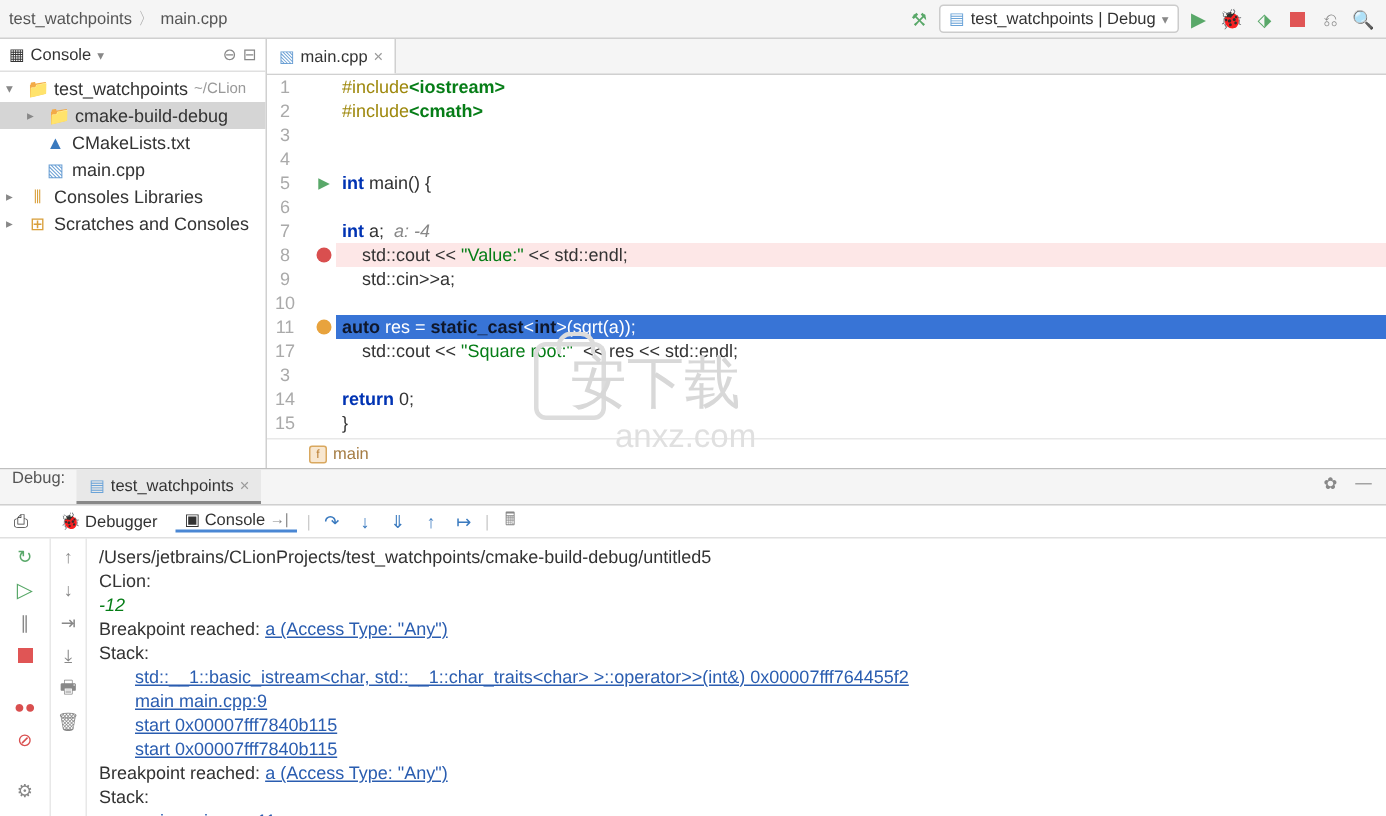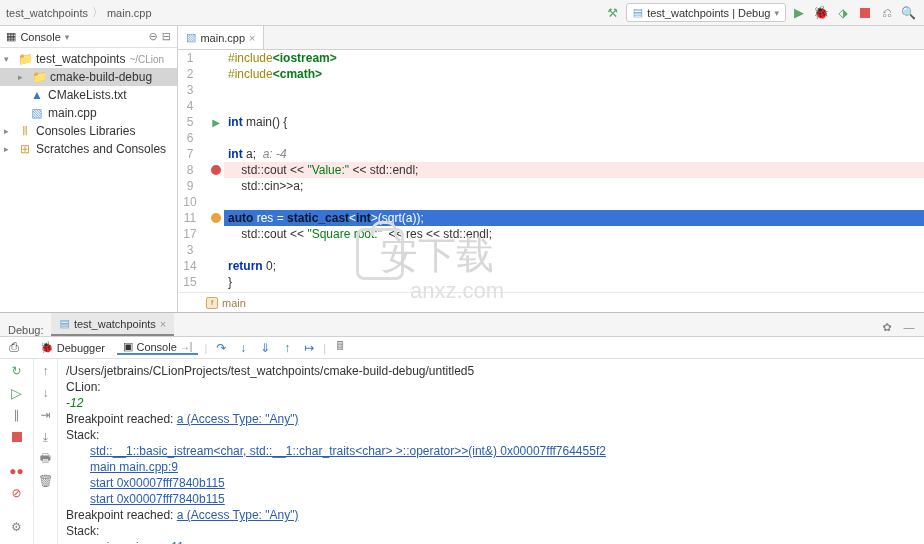--- a/index.html
+++ b/index.html
@@ -42,21 +42,21 @@
 .str { color: #067d17; }
 .inc { color: #9e880d; }
 .incdir { color: #067d17; font-weight: bold; }
 .comment { color: #888; font-style: italic; }
 .hl-line { background: #3874d6; color: #fff; }
 .hl-line .kw, .hl-line .str { color: #0f172a; }
 .hl-red { background: #fde7e7; }
 .nav-crumb { height: 20px; display: flex; align-items: center; padding-left: 28px; font-size: 11px; color: #a57c43; border-top: 1px solid #e8e8e8; gap: 4px; }
 .nav-crumb .ficon { width: 12px; height: 12px; background: #f8e7d0; border: 1px solid #d9a85f; border-radius: 2px; display: inline-flex; align-items: center; justify-content: center; font-size: 8px; color: #b87a2e; }
 .debug-panel { height: 232px; border-top: 1px solid #bfbfbf; display: flex; flex-direction: column; background: #fff; }
-.debug-tabs { display: flex; align-items: flex-end; height: 24px; background: #f5f5f5; border-bottom: 1px solid #d0d0d0; font-size: 11px; }
+.debug-tabs { display: flex; align-items: flex-start; height: 24px; background: #f5f5f5; border-bottom: 1px solid #d0d0d0; font-size: 11px; }
 .debug-tabs .dtab { padding: 0 8px; display: flex; align-items: center; gap: 4px; height: 100%; }
 .debug-tabs .dtab.active { background: #e8e8e8; border-bottom: 2px solid #888; }
 .debug-inner-tabs { display: flex; align-items: center; height: 22px; border-bottom: 1px solid #e0e0e0; font-size: 11px; padding-left: 34px; gap: 6px; }
 .debug-inner-tabs .itab { padding: 0 6px; display: flex; align-items: center; gap: 3px; }
 .debug-inner-tabs .itab.underline { border-bottom: 2px solid #4a87d4; }
 .debug-inner-tabs .sep2 { color: #ccc; }
 .debug-body { flex: 1; display: flex; min-height: 0; }
 .debug-left { width: 34px; display: flex; flex-direction: column; align-items: center; padding-top: 4px; gap: 6px; border-right: 1px solid #e8e8e8; }
 .debug-left2 { width: 24px; display: flex; flex-direction: column; align-items: center; padding-top: 4px; gap: 6px; border-right: 1px solid #e8e8e8; }
 .dbg-ico { width: 16px; height: 16px; display: flex; align-items: center; justify-content: center; font-size: 12px; cursor: pointer; }

